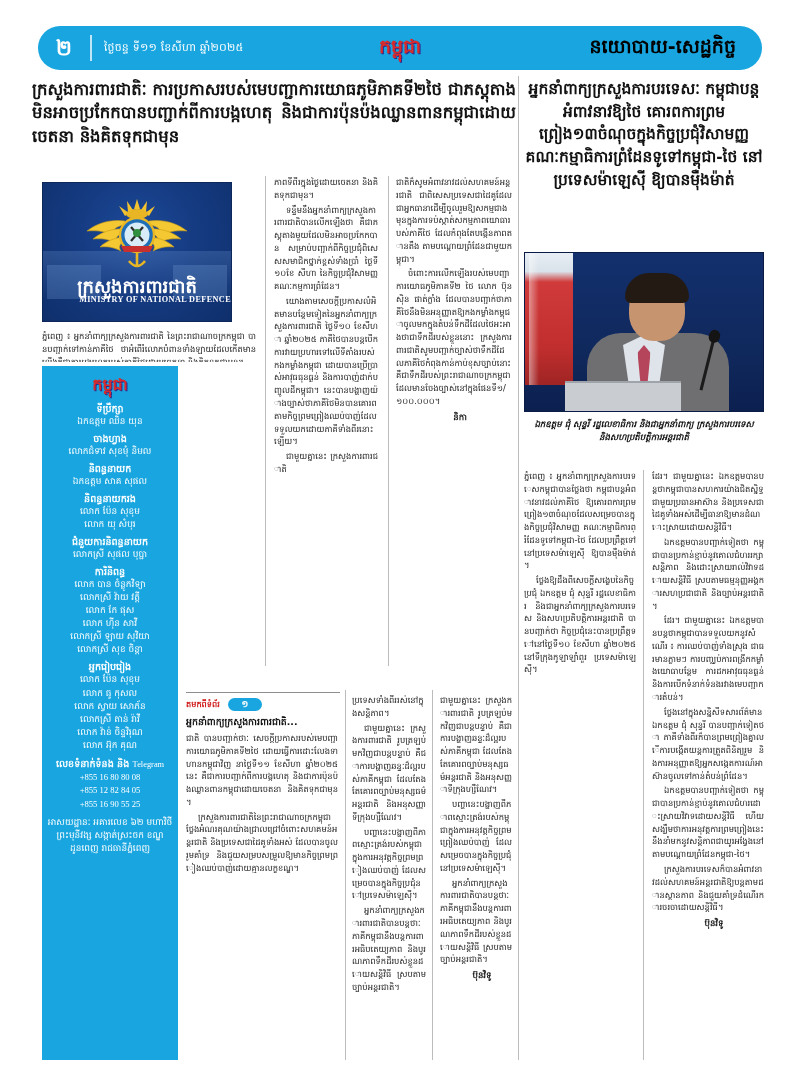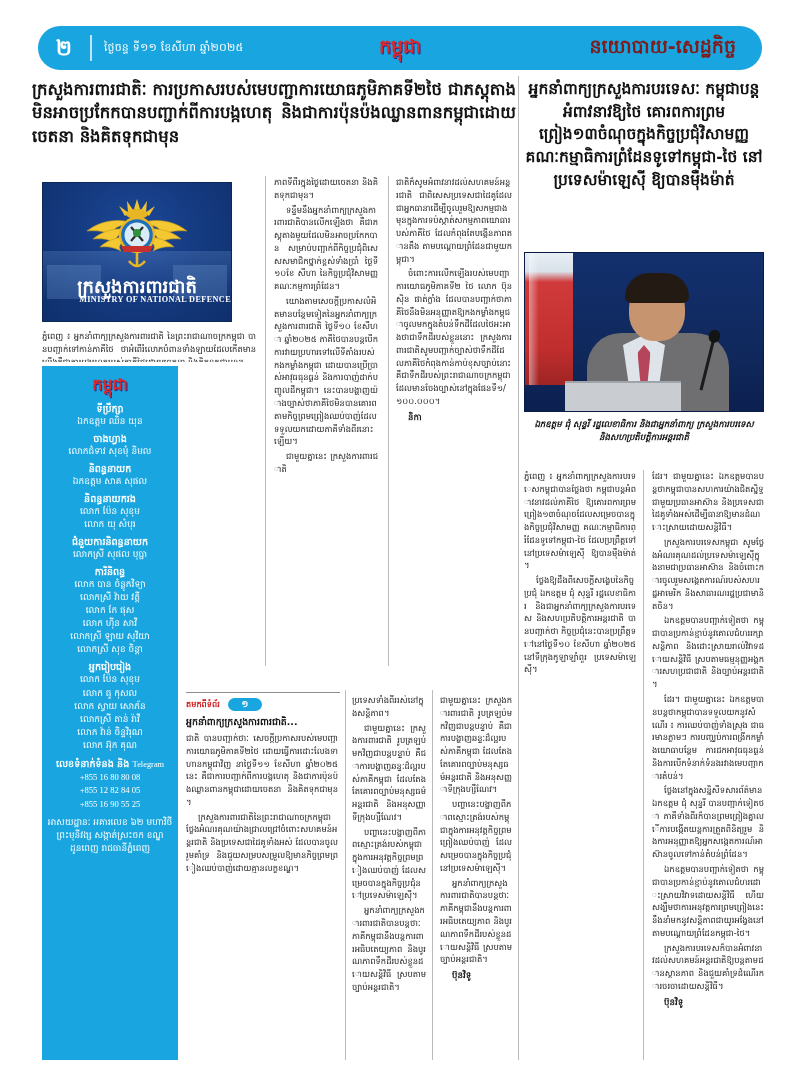--- a/index.html
+++ b/index.html
@@ -41,21 +41,21 @@
     position: absolute; left: 50%; top: 50%;
     transform: translate(-50%,-50%);
     font-size: 19px; font-weight: bold;
     color: #d92b2b;
     text-shadow: 1px 1px 0 #2b2b8f;
     white-space: nowrap;
   }
   .mh-section {
     position: absolute; right: 26px; top: 50%;
     transform: translateY(-50%);
-    color: #7f1d1d; font-size: 19px; font-weight: bold;
+    color: #000000; font-size: 19px; font-weight: bold;
     white-space: nowrap;
   }
 
   
   .hl-left {
     position: absolute;
     left: 32px; top: 78px; width: 484px;
     font-size: 16.5px; font-weight: bold; color: #111;
     line-height: 1.42; text-align: justify;
   }
@@ -139,21 +139,21 @@
     font-size: 8.4px;
     line-height: 1.52;
     color: #1a1a1a;
     text-align: justify;
     text-justify: inter-character;
     word-break: break-all;
   }
   .col p { margin-bottom: 2px; text-indent: 12px; }
   .col p.noind { text-indent: 0; }
   .byline {
-    text-align: left; font-weight: bold; font-size: 8.6px;
+    text-align: center; font-weight: bold; font-size: 8.6px;
     margin-top: 3px; text-indent: 0;
   }
 
   
   .jump {
     position: absolute;
     display: flex; align-items: center; gap: 8px;
   }
   .jump-label {
     color: #d22121; font-size: 8.2px; font-weight: bold;
@@ -393,21 +393,20 @@
     <div class="np-laptop"></div>
   </div>
   <div class="photo-caption">ឯកឧត្តម ជុំ សុន្ទរី រដ្ឋលេខាធិការ និងជាអ្នកនាំពាក្យ ក្រសួងការបរទេស និងសហប្រតិបត្តិការអន្តរជាតិ</div>
 
   <div class="col" id="col4" style="left:524px; top:470px; width:112px; height:586px; overflow:hidden;">
       <p class="noind">ភ្នំពេញ ៖ អ្នកនាំពាក្យក្រសួងការបរទេសកម្ពុជាបានថ្លែងថា កម្ពុជាបន្តអំពាវនាវដល់ភាគីថៃ ឱ្យគោរពការព្រមព្រៀង១៣ចំណុចដែលសម្រេចបានក្នុងកិច្ចប្រជុំវិសាមញ្ញ គណៈកម្មាធិការព្រំដែនទូទៅកម្ពុជា-ថៃ ដែលប្រព្រឹត្តទៅនៅប្រទេសម៉ាឡេស៊ី ឱ្យបានម៉ឺងម៉ាត់។</p>
       <p>ថ្លែងឱ្យដឹងពីសេចក្តីសង្ខេបនៃកិច្ចប្រជុំ ឯកឧត្តម ជុំ សុន្ទរី រដ្ឋលេខាធិការ និងជាអ្នកនាំពាក្យក្រសួងការបរទេស និងសហប្រតិបត្តិការអន្តរជាតិ បានបញ្ជាក់ថា កិច្ចប្រជុំនេះបានប្រព្រឹត្តទៅនៅថ្ងៃទី១០ ខែសីហា ឆ្នាំ២០២៥ នៅទីក្រុងកូឡាឡាំពួរ ប្រទេសម៉ាឡេស៊ី។</p>
     </div>
   <div class="col" id="col5" style="left:652px; top:470px; width:112px; height:586px; overflow:hidden;">
       <p class="noind">ដែរ។ ជាមួយគ្នានេះ ឯកឧត្តមបានបន្តថាកម្ពុជាបានសហការយ៉ាងជិតស្និទ្ធជាមួយប្រធានអាស៊ាន និងប្រទេសជាដៃគូទាំងអស់ដើម្បីធានាឱ្យមានដំណោះស្រាយដោយសន្តិវិធី។</p>
-      <p>ក្រសួងការបរទេសកម្ពុជា សូមថ្លែងអំណរគុណដល់ប្រទេសម៉ាឡេស៊ីក្នុងនាមជាប្រធានអាស៊ាន និងចំពោះការចូលរួមសង្កេតការណ៍របស់សហរដ្ឋអាមេរិក និងសាធារណរដ្ឋប្រជាមានិតចិន។</p>
       <p>ឯកឧត្តមបានបញ្ជាក់ទៀតថា កម្ពុជាបានប្រកាន់ខ្ជាប់នូវគោលជំហររក្សាសន្តិភាព និងដោះស្រាយរាល់វិវាទដោយសន្តិវិធី ស្របតាមធម្មនុញ្ញអង្គការសហប្រជាជាតិ និងច្បាប់អន្តរជាតិ។</p>
       <p>ដែរ។ ជាមួយគ្នានេះ ឯកឧត្តមបានបន្តថាកម្ពុជាបានទទួលយកនូវសំណើរ ៖ ការឈប់បាញ់ទាំងស្រុង ជាធរមានភ្លាមៗ ការបញ្ឈប់ការពង្រីកកម្លាំងយោធាបន្ថែម ការដកអាវុធធុនធ្ងន់ និងការបើកទំនាក់ទំនងរវាងមេបញ្ជាការតំបន់។</p>
       <p>ថ្លែងនៅក្នុងសន្និសីទសារព័ត៌មាន ឯកឧត្តម ជុំ សុន្ទរី បានបញ្ជាក់ទៀតថា ភាគីទាំងពីរក៏បានព្រមព្រៀងគ្នាលើការបង្កើតយន្តការត្រួតពិនិត្យរួម និងការអនុញ្ញាតឱ្យអ្នកសង្កេតការណ៍អាស៊ានចូលទៅកាន់តំបន់ព្រំដែន។</p>
       <p>ឯកឧត្តមបានបញ្ជាក់ទៀតថា កម្ពុជាបានប្រកាន់ខ្ជាប់នូវគោលជំហរដោះស្រាយវិវាទដោយសន្តិវិធី ហើយសង្ឃឹមថាការអនុវត្តការព្រមព្រៀងនេះនឹងនាំមកនូវសន្តិភាពជាយូរអង្វែងនៅតាមបណ្តោយព្រំដែនកម្ពុជា-ថៃ។</p>
       <p>ក្រសួងការបរទេសក៏បានអំពាវនាវដល់សហគមន៍អន្តរជាតិឱ្យបន្តតាមដានស្ថានភាព និងជួយគាំទ្រដំណើរការចរចាដោយសន្តិវិធី។</p>
       <p class="byline">ប៊ុនវិទូ</p>
     </div>
 
 </div>
 

